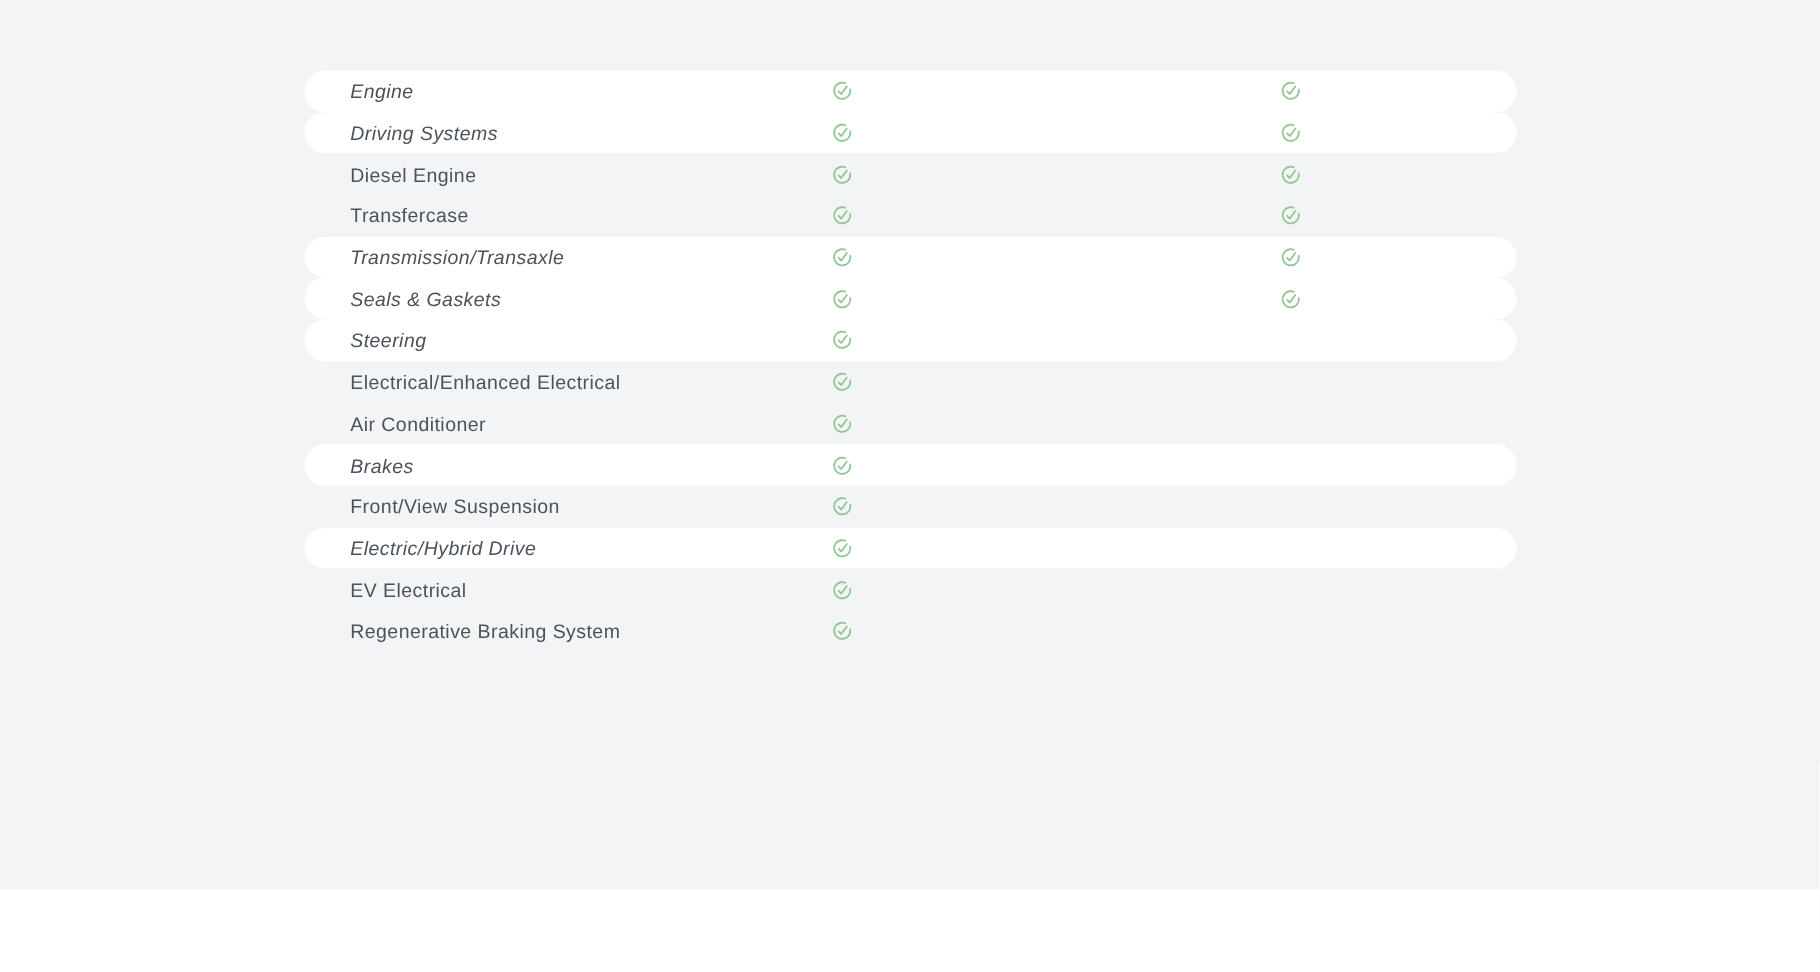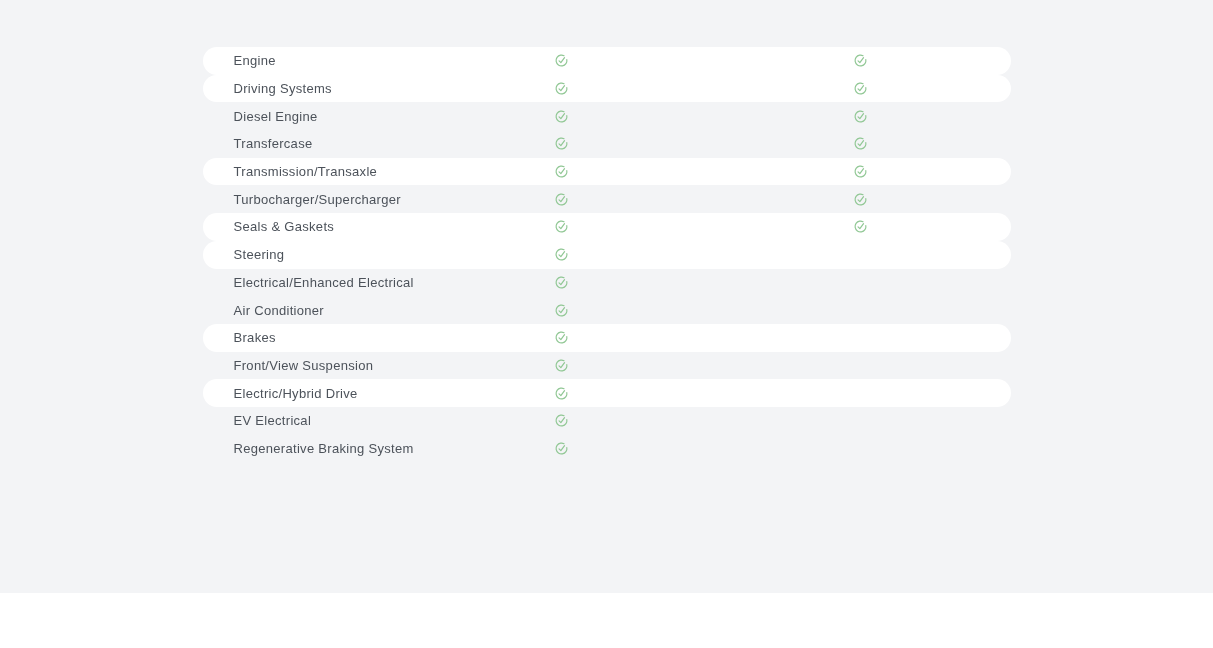--- a/index.html
+++ b/index.html
@@ -55,20 +55,21 @@
   .table{margin-top:12px;}
   .row{
     position:relative;
     height:27.7px;
     display:flex;
     align-items:center;
   }
   .row-white{
     background:var(--row-white);
     border-radius:14px;
+    font-style:italic;
   }
   .component-label{
     padding-left:31px;
     font-size:13px;
     letter-spacing:.3px;
     color:var(--row-text);
     white-space:nowrap;
   }
   .check-cell{
     position:absolute;
@@ -189,39 +190,20 @@
           </span>
           <span class="check-cell check-col2">
             <svg viewBox="0 0 24 24" width="13" height="13">
               <g fill="none" stroke="#90c794" stroke-width="2.2" stroke-linecap="round">
                 <circle cx="12" cy="12" r="10" stroke-dasharray="52.4 10.5" transform="rotate(-10 12 12)"></circle>
                 <path d="M7.5 12.8 L10.8 16 L17.6 6.8" stroke-linejoin="round"></path>
               </g>
             </svg>
           </span>
         </div>
-        <div class="row row-gray">
-          <span class="component-label">Turbocharger/Supercharger</span>
-          <span class="check-cell check-col1">
-            <svg viewBox="0 0 24 24" width="13" height="13">
-              <g fill="none" stroke="#90c794" stroke-width="2.2" stroke-linecap="round">
-                <circle cx="12" cy="12" r="10" stroke-dasharray="52.4 10.5" transform="rotate(-10 12 12)"></circle>
-                <path d="M7.5 12.8 L10.8 16 L17.6 6.8" stroke-linejoin="round"></path>
-              </g>
-            </svg>
-          </span>
-          <span class="check-cell check-col2">
-            <svg viewBox="0 0 24 24" width="13" height="13">
-              <g fill="none" stroke="#90c794" stroke-width="2.2" stroke-linecap="round">
-                <circle cx="12" cy="12" r="10" stroke-dasharray="52.4 10.5" transform="rotate(-10 12 12)"></circle>
-                <path d="M7.5 12.8 L10.8 16 L17.6 6.8" stroke-linejoin="round"></path>
-              </g>
-            </svg>
-          </span>
-        </div>
         <div class="row row-white">
           <span class="component-label">Seals &amp; Gaskets</span>
           <span class="check-cell check-col1">
             <svg viewBox="0 0 24 24" width="13" height="13">
               <g fill="none" stroke="#90c794" stroke-width="2.2" stroke-linecap="round">
                 <circle cx="12" cy="12" r="10" stroke-dasharray="52.4 10.5" transform="rotate(-10 12 12)"></circle>
                 <path d="M7.5 12.8 L10.8 16 L17.6 6.8" stroke-linejoin="round"></path>
               </g>
             </svg>
           </span>

